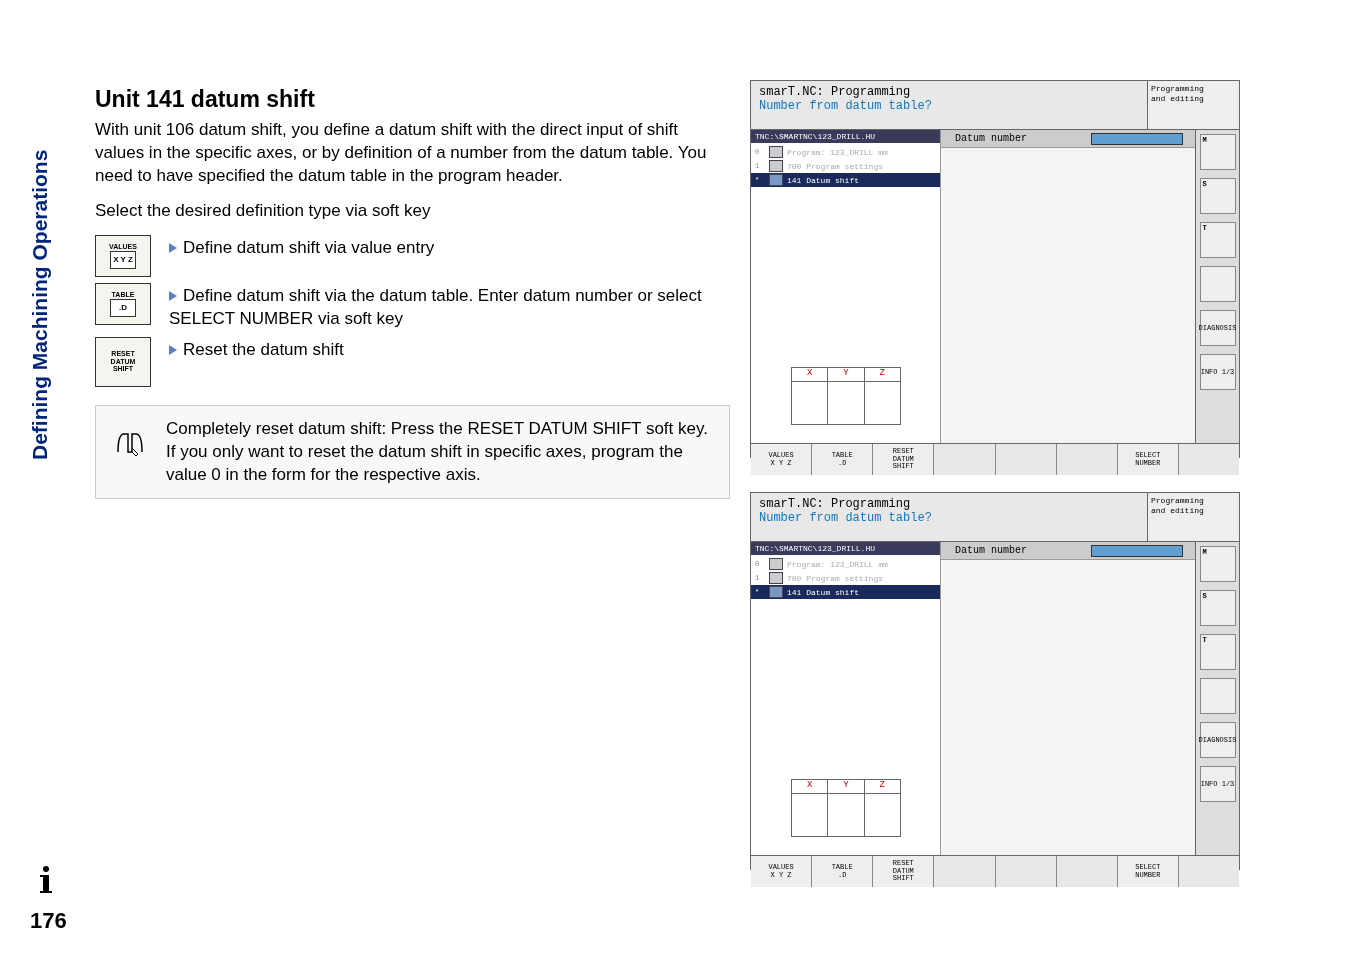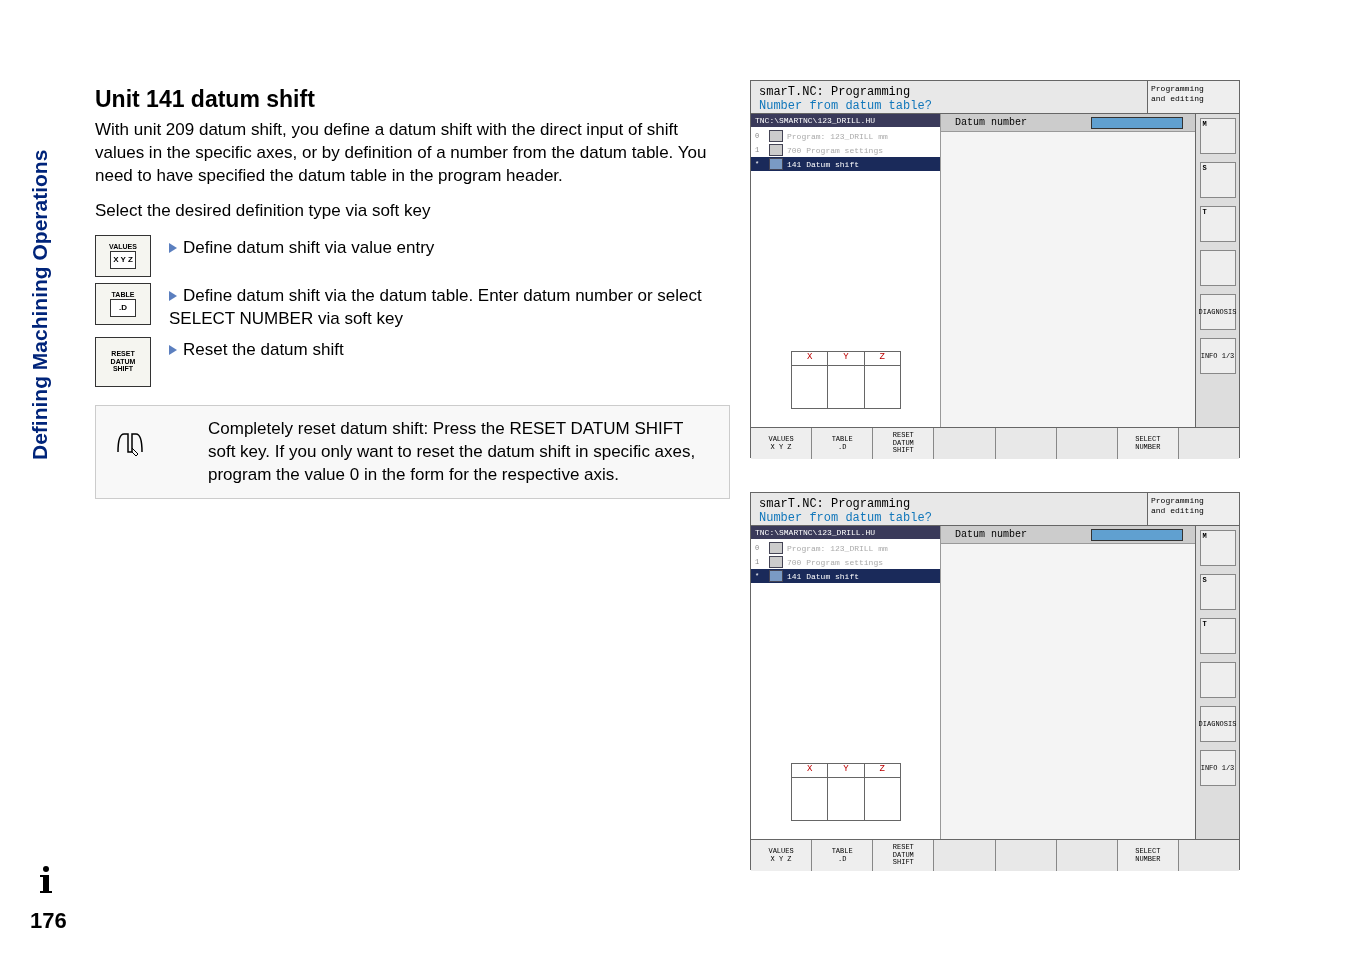--- a/index.html
+++ b/index.html
@@ -103,21 +103,21 @@
       width: 0; height: 0;
       border-left: 8px solid #5B7FBF;
       border-top: 5px solid transparent;
       border-bottom: 5px solid transparent;
       margin-right: 6px;
       vertical-align: middle;
     }
     .note-box {
       border: 1px solid #ccc;
       background: #f8f8f8;
-      padding: 12px 16px 12px 112px;
+      padding: 12px 16px 12px 70px;
       position: relative;
       font-size: 17px;
       line-height: 1.35;
       margin-top: 18px;
     }
     .note-icon {
       position: absolute;
       left: 16px;
       top: 18px;
       width: 36px;
@@ -126,21 +126,21 @@
     .note-icon svg { width: 36px; height: 36px; }
     .screenshot {
       position: absolute;
       width: 490px;
       border: 1px solid #666;
       background: #e8e8e8;
       font-family: "Courier New", monospace;
     }
     .screenshot.s1 { left: 750px; top: 80px; height: 378px; }
     .screenshot.s2 { left: 750px; top: 492px; height: 378px; }
-    .ss-header { display: flex; height: 32px; }
+    .ss-header { display: flex; height: 48px; }
     .ss-title { flex: 1; padding: 4px 8px; font-size: 12px; }
     .ss-title-line1 { color: #000; }
     .ss-title-line2 { color: #17b; }
     .ss-mode {
       width: 92px;
       border-left: 1px solid #666;
       font-size: 8px;
       padding: 3px;
       line-height: 1.2;
       background: #eee;
@@ -188,21 +188,21 @@
       <rect x="7" y="10" width="6" height="16" fill="#000"></rect>
       <rect x="4" y="26" width="12" height="2" fill="#000"></rect>
       <rect x="4" y="10" width="6" height="2" fill="#000"></rect>
     </svg>
 </div>
 
 <div class="page-number">176</div>
 
 <div class="main-col">
   <div class="heading">Unit 141 datum shift</div>
-  <div class="para">With unit 209 datum shift, you define a datum shift with the direct input of shift values in the specific axes, or by definition of a number from the datum table. You need to have specified the datum table in the program header.</div>
+  <div class="para">With unit 106 datum shift, you define a datum shift with the direct input of shift values in the specific axes, or by definition of a number from the datum table. You need to have specified the datum table in the program header.</div>
   <div class="para">Select the desired definition type via soft key</div>
 
   <div class="def-row">
     <div class="softkey">
       <div class="sk-label">VALUES</div>
       <div class="sk-iconbox">X Y Z</div>
     </div>
     <div class="def-text"><span class="arrow"></span><span>Define datum shift via value entry</span></div>
   </div>
 

